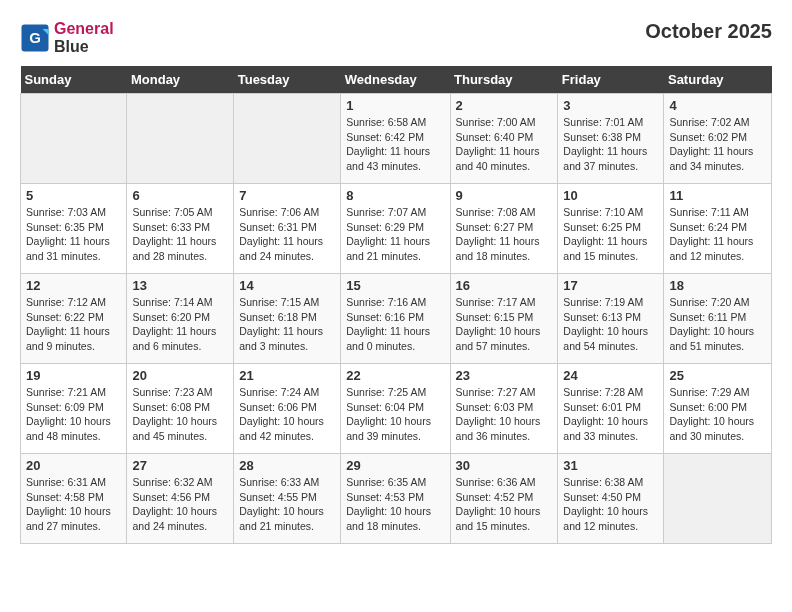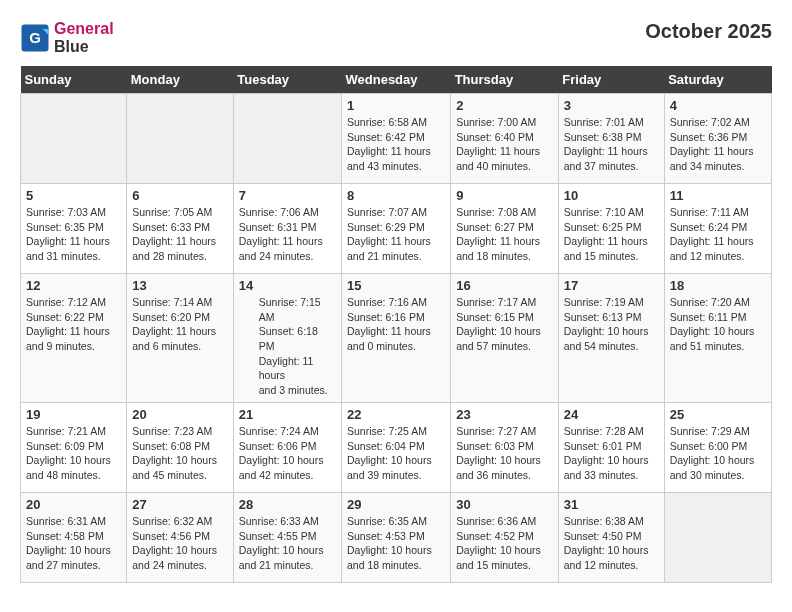--- a/index.html
+++ b/index.html
@@ -135,21 +135,21 @@
         <td>
           <span class="day-num">3</span>
           <div class="day-detail" style="white-space: pre-line;">Sunrise: 7:01 AM
 Sunset: 6:38 PM
 Daylight: 11 hours
 and 37 minutes.</div>
         </td>
         <td>
           <span class="day-num">4</span>
           <div class="day-detail" style="white-space: pre-line;">Sunrise: 7:02 AM
-Sunset: 6:36 PM
+Sunset: 6:02 PM
 Daylight: 11 hours
 and 34 minutes.</div>
         </td>
       </tr>
       <tr>
         <td>
           <span class="day-num">5</span>
           <div class="day-detail" style="white-space: pre-line;">Sunrise: 7:03 AM
 Sunset: 6:35 PM
 Daylight: 11 hours
@@ -208,21 +208,21 @@
         </td>
         <td>
           <span class="day-num">13</span>
           <div class="day-detail" style="white-space: pre-line;">Sunrise: 7:14 AM
 Sunset: 6:20 PM
 Daylight: 11 hours
 and 6 minutes.</div>
         </td>
         <td>
           <span class="day-num">14</span>
-          <div class="day-detail" style="white-space: pre-line; margin-left: 20px;">Sunrise: 7:15 AM
+          <div class="day-detail" style="white-space: pre-line;">Sunrise: 7:15 AM
 Sunset: 6:18 PM
 Daylight: 11 hours
 and 3 minutes.</div>
         </td>
         <td>
           <span class="day-num">15</span>
           <div class="day-detail" style="white-space: pre-line;">Sunrise: 7:16 AM
 Sunset: 6:16 PM
 Daylight: 11 hours
 and 0 minutes.</div>

